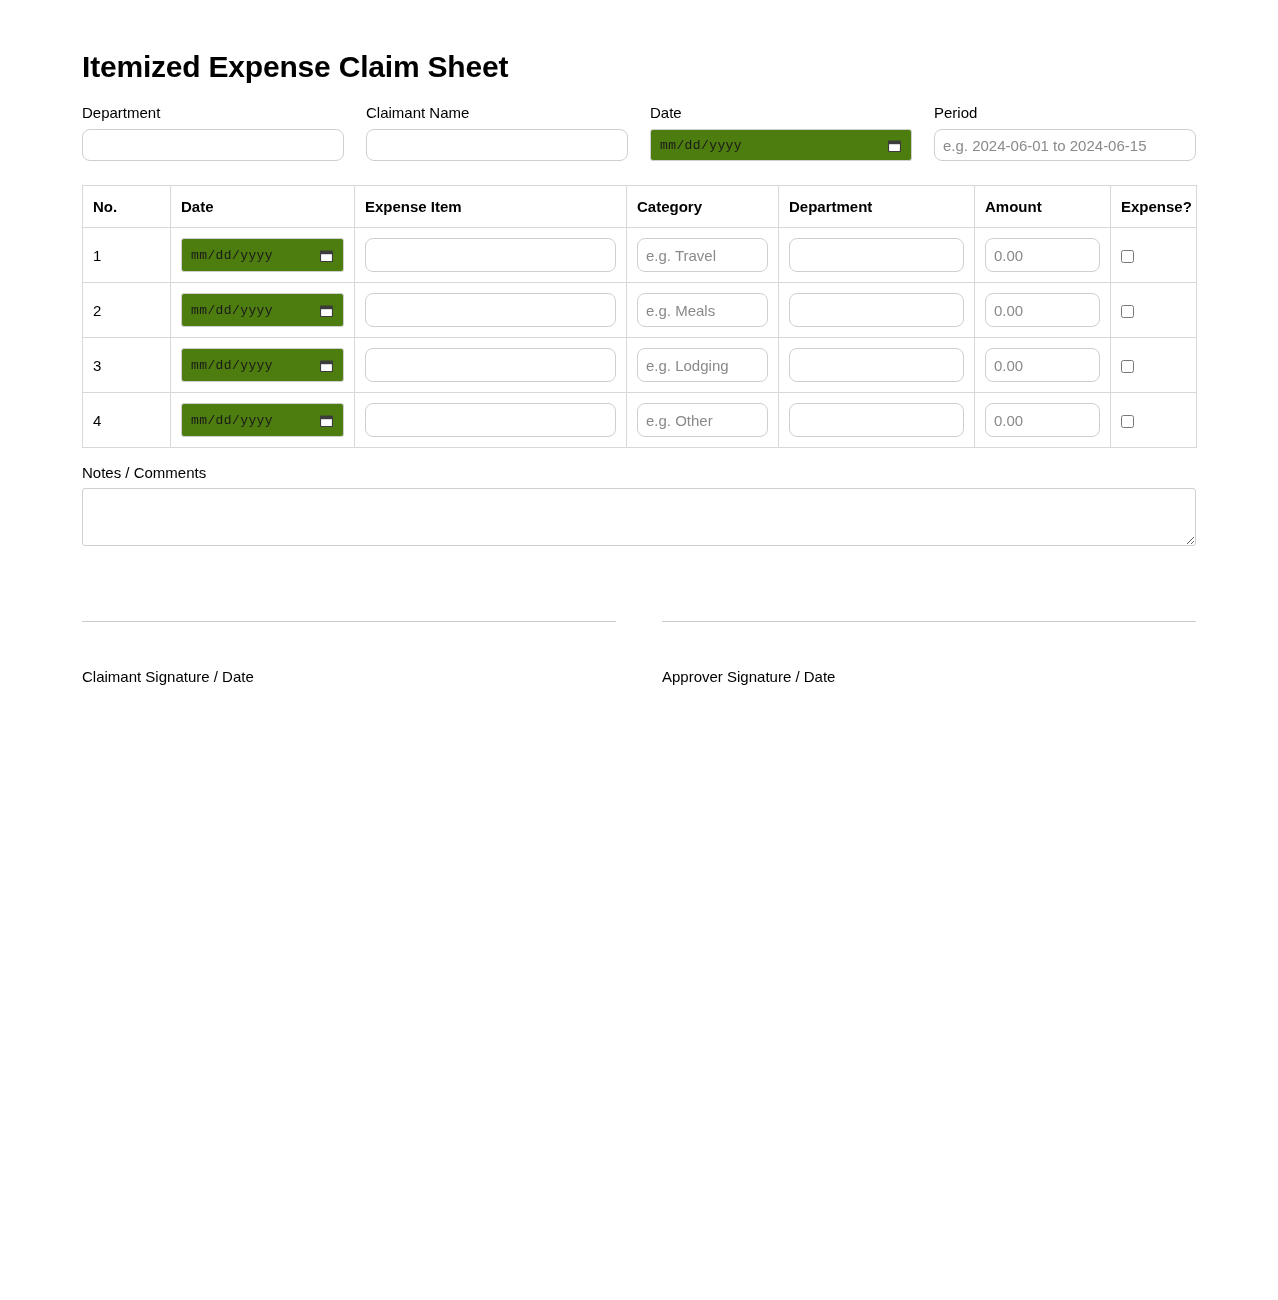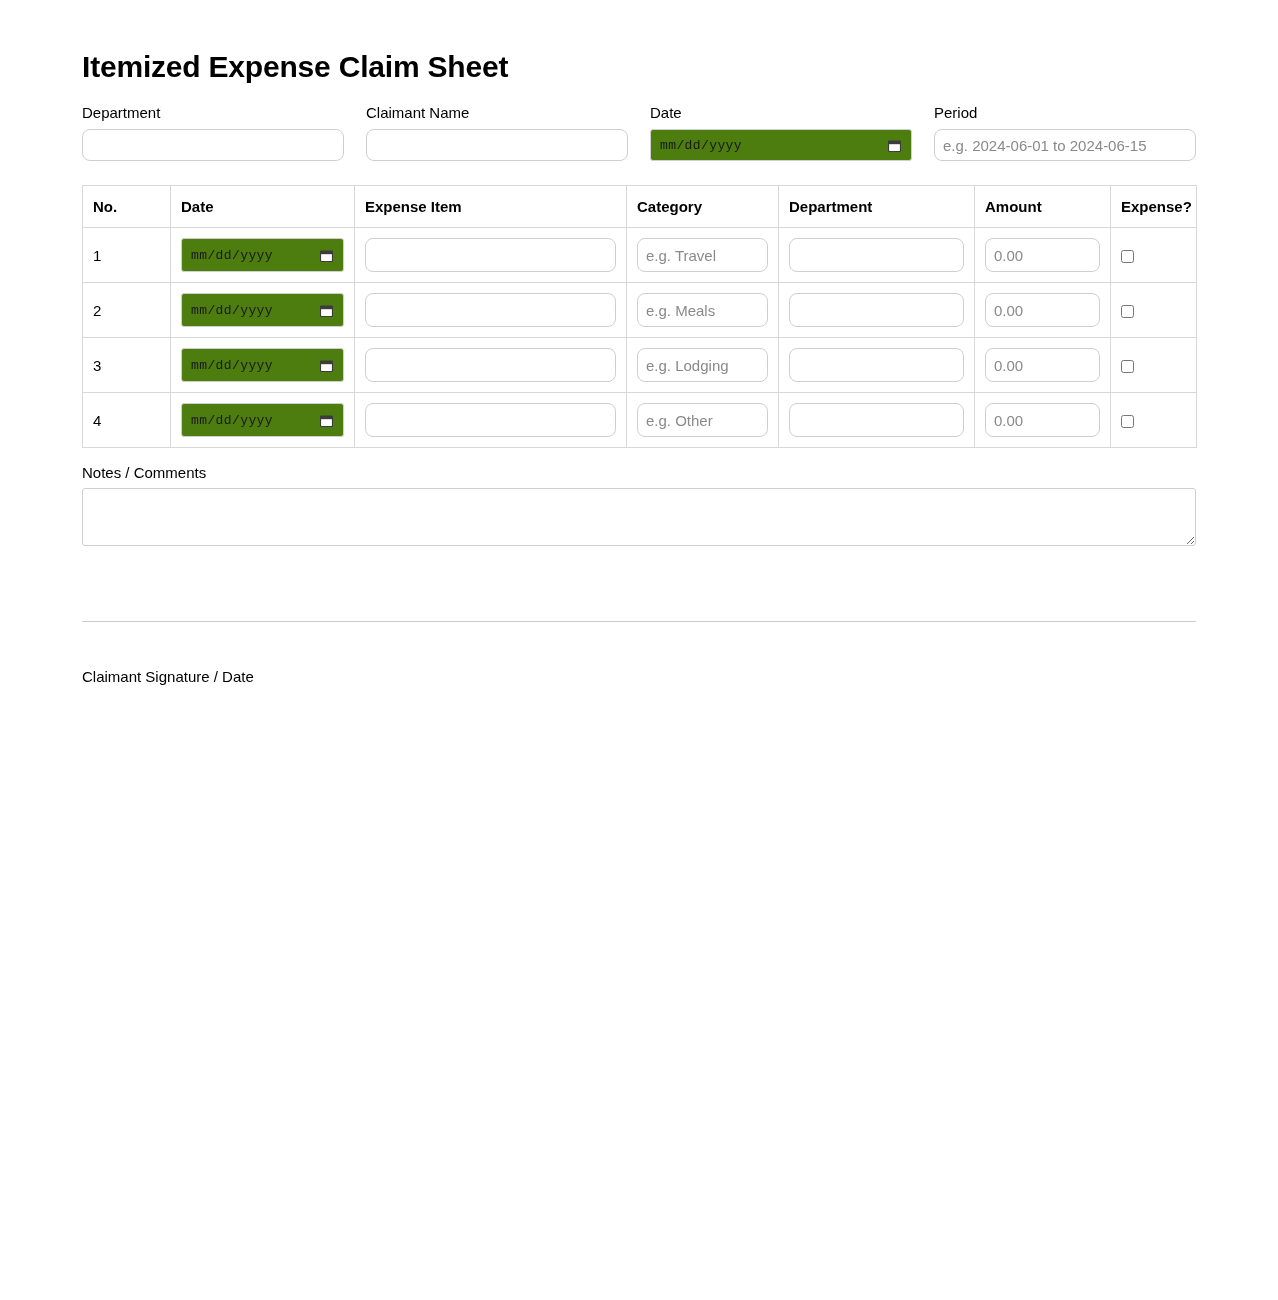--- a/index.html
+++ b/index.html
@@ -366,15 +366,19 @@
   <div class="notes-wrap">
     <label class="notes-label">Notes / Comments</label>
     <textarea class="notes" placeholder="" style=""></textarea>
   </div>
 
   <div class="sig-row">
     <div class="sig-block">
       <div class="sig-line"></div>
       <div class="sig-caption">Claimant Signature / Date</div>
     </div>
+    <div class="sig-block">
+      <div class="sig-line"></div>
+      <div class="sig-caption">Approver Signature / Date</div>
+    </div>
   </div>
 
 </div>
 
 </body></html>

